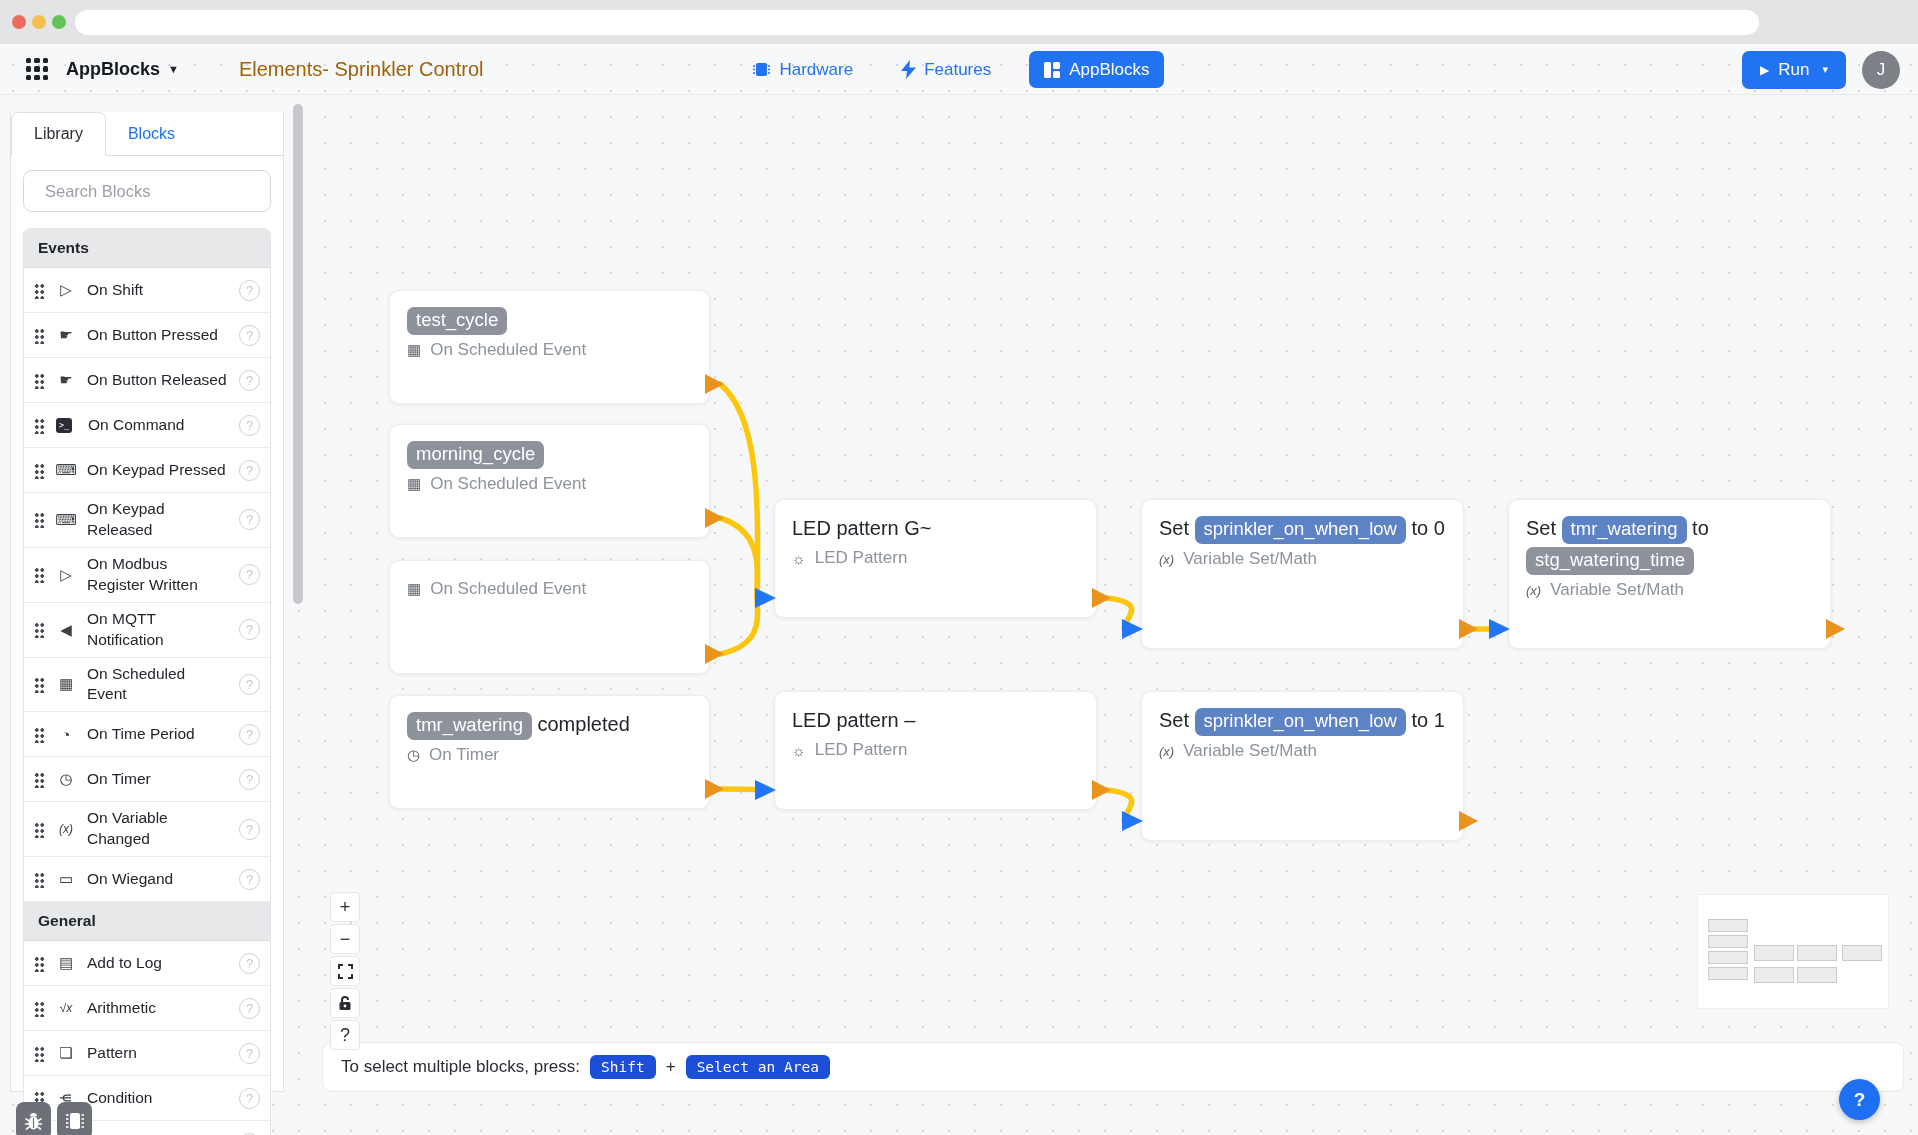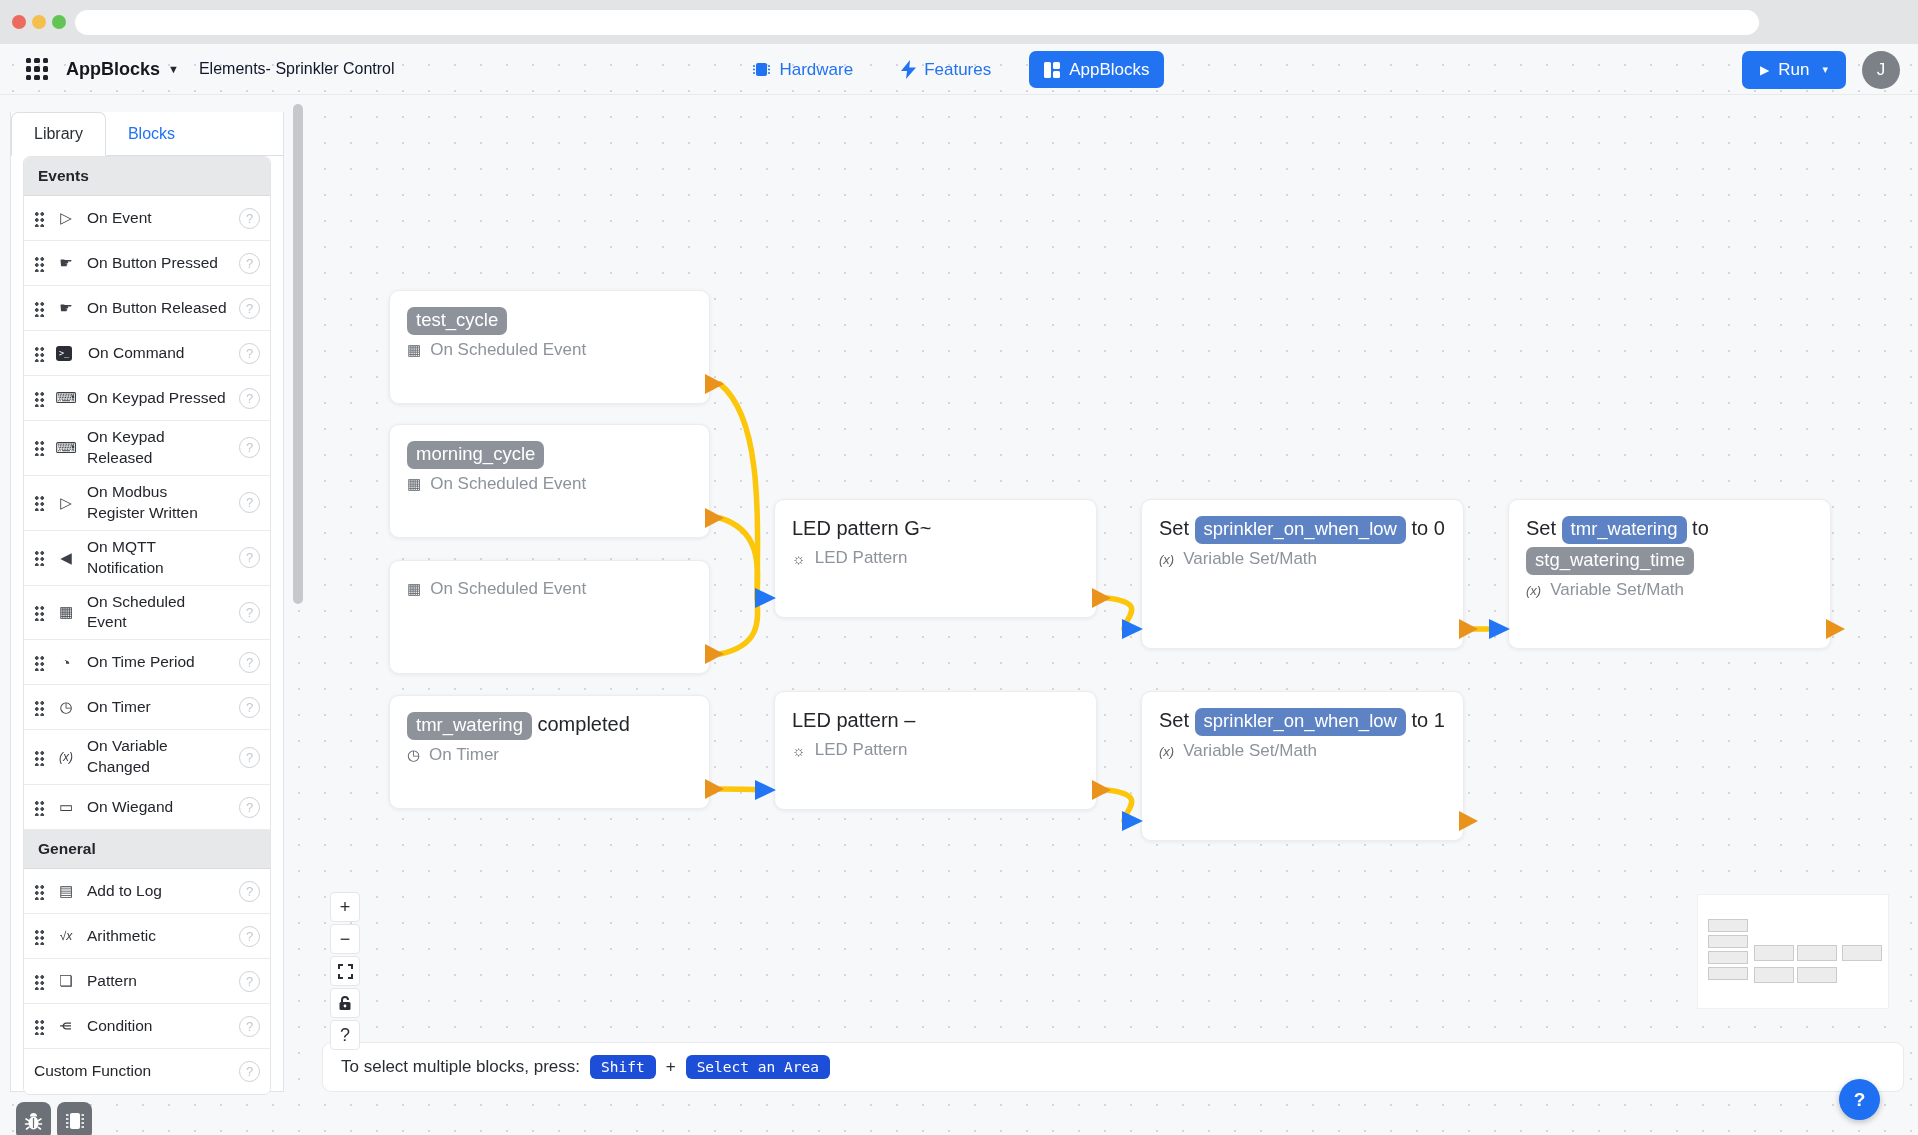--- a/index.html
+++ b/index.html
@@ -21,21 +21,21 @@
   .urlbar { position:absolute; left:75px; top:10px; width:1684px; height:25px; background:#ffffff; border-radius:13px; }
   
   .appbar { position:absolute; left:0; top:44px; width:1918px; height:51px; z-index:15;
             display:flex; align-items:center; border-bottom:1px solid #e9eaec; }
   .gridicon { margin-left:26px; width:22px; height:22px; display:grid;
               grid-template-columns:repeat(3,1fr); grid-template-rows:repeat(3,1fr); gap:3px; }
   .gridicon i { background:#1e2126; border-radius:1.5px; }
   .appmenu { display:flex; align-items:center; gap:8px; margin-left:18px; cursor:pointer; }
   .appmenu .lbl { font-size:18px; font-weight:700; color:#15181c; }
   .appmenu .caret { font-size:11px; color:#23262b; }
-  .doc-title { margin-left:20px; font-size:16px; color:#0f172a; }
+  .doc-title { margin-left:60px; font-size:20px; color:#a16207; }
   .navcenter { position:absolute; left:0; right:12px; top:0; height:51px; display:flex;
                align-items:center; justify-content:center; gap:28px; pointer-events:none; }
   .navitem { pointer-events:auto; display:flex; align-items:center; gap:8px; color:#2173f2;
              font-size:17px; cursor:pointer; height:37px; padding:0 10px; border-radius:7px; }
   .navitem.active { background:#2173f2; color:#ffffff; padding:0 14px; }
   .navitem svg { display:block; }
   .right-zone { position:absolute; right:18px; top:0; height:51px; display:flex; align-items:center; gap:16px; }
   .runbtn { background:#2173f2; color:#fff; border:none; border-radius:7px; height:38px; width:104px;
             display:flex; align-items:center; justify-content:center; gap:9px; font-size:17px;
             font-family:"Liberation Sans",sans-serif; cursor:pointer; }
@@ -177,26 +177,33 @@
     </button>
     <div class="avatar">J</div>
   </div>
 </div>
 
 <div class="sidebar">
   <div class="tabs">
     <div class="tab active">Library</div>
     <div class="tab inactive">Blocks</div>
   </div>
+  <div class="searchwrap">
+    <svg width="16" height="16" viewBox="0 0 16 16">
+      <circle cx="6.5" cy="6.5" r="5" fill="none" stroke="#9aa0a8" stroke-width="1.8"></circle>
+      <line x1="10.5" y1="10.5" x2="15" y2="15" stroke="#9aa0a8" stroke-width="1.8" stroke-linecap="round"></line>
+    </svg>
+    <input type="text" placeholder="Search Blocks" style="">
+  </div>
   <div class="blocklist">
       <div class="sec-header">Events</div>
       <div class="item">
         <span class="dots"></span>
         <span class="iicon ">▷</span>
-        <span class="ilabel">On Event</span>
+        <span class="ilabel">On Shift</span>
         <span class="qmark">?</span>
       </div>
       <div class="item">
         <span class="dots"></span>
         <span class="iicon ">☛</span>
         <span class="ilabel">On Button Pressed</span>
         <span class="qmark">?</span>
       </div>
       <div class="item">
         <span class="dots"></span>

